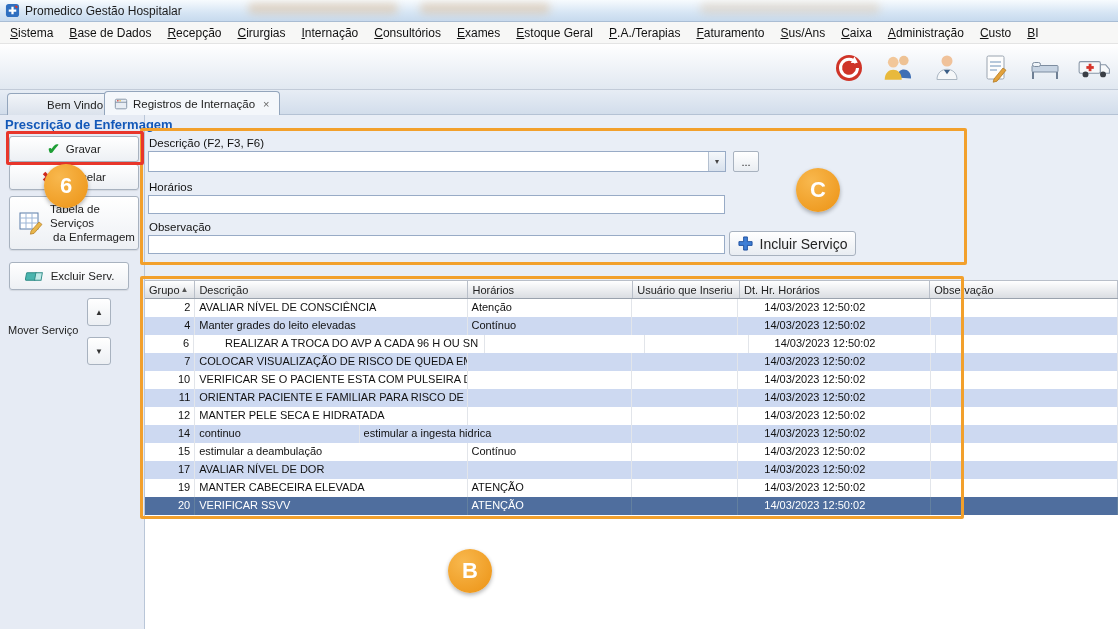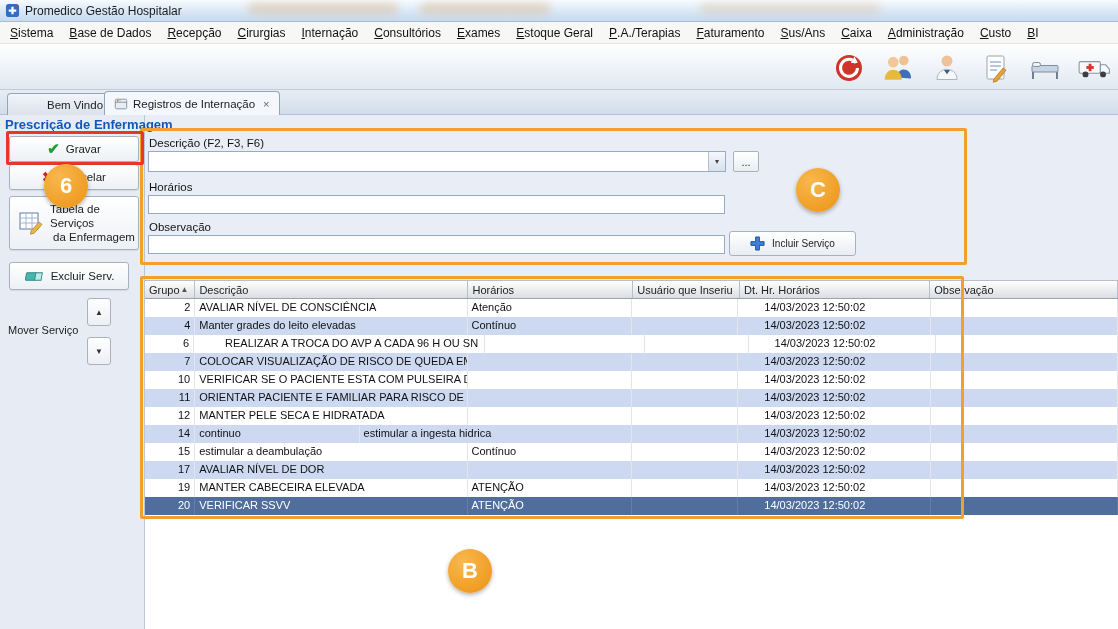--- a/index.html
+++ b/index.html
@@ -49,21 +49,21 @@
   .down-btn{top:337px;}
 
   
   .lbl{position:absolute;font-size:11.5px;color:#111;z-index:2;}
   .tb{position:absolute;height:19px;background:#fff;border:1px solid #98abc6;font-size:11.5px;padding:0 4px;z-index:2;font-family:"Liberation Sans",sans-serif;}
   .combo{left:148px;top:151px;width:578px;height:21px;background:#fff;border:1px solid #98abc6;display:flex;z-index:2;}
   .combo input{flex:1;border:none;outline:none;font-size:11.5px;padding:0 4px;font-family:"Liberation Sans",sans-serif;}
   .combo-arrow{width:17px;display:flex;align-items:center;justify-content:center;font-size:8px;color:#444;background:linear-gradient(#f5f8fb,#d8e1ed);border-left:1px solid #b4c0d0;cursor:pointer;}
   .mini-btn{position:absolute;background:linear-gradient(#ffffff,#e9edf2);border:1px solid #a8b2bf;border-radius:2px;display:flex;align-items:center;justify-content:center;font-size:11px;color:#222;cursor:pointer;z-index:2;}
   .dots-btn{left:733px;top:151px;width:26px;height:21px;}
-  .incluir-btn{left:729px;top:231px;width:127px;height:25px;gap:7px;border-radius:3px;font-size:10px;}
+  .incluir-btn{left:729px;top:231px;width:127px;height:25px;gap:7px;border-radius:3px;font-size:14px;}
 
   
   .grid{left:145px;top:280px;width:973px;background:#fff;font-size:11px;z-index:1;}
   .grid-header{display:flex;height:19px;background:linear-gradient(#ffffff,#dadde2);border-top:1px solid #b9bfc9;border-bottom:1px solid #9aa2ad;color:#222;}
   .hcell{border-right:1px solid #b9bfc9;display:flex;align-items:center;padding:0 4px;overflow:hidden;white-space:nowrap;cursor:pointer;}
   .sort{margin-left:auto;font-size:8px;color:#555;padding-right:2px;}
   .grow{display:flex;height:18px;background:#fff;cursor:default;}
   .grow.alt{background:#cdd9f1;}
   .grow.sel{background:#4f6e9e;color:#fff;}
   .cell{height:18px;line-height:17px;padding:0 4px;border-right:1px solid #e2e5ea;overflow:hidden;white-space:nowrap;}

